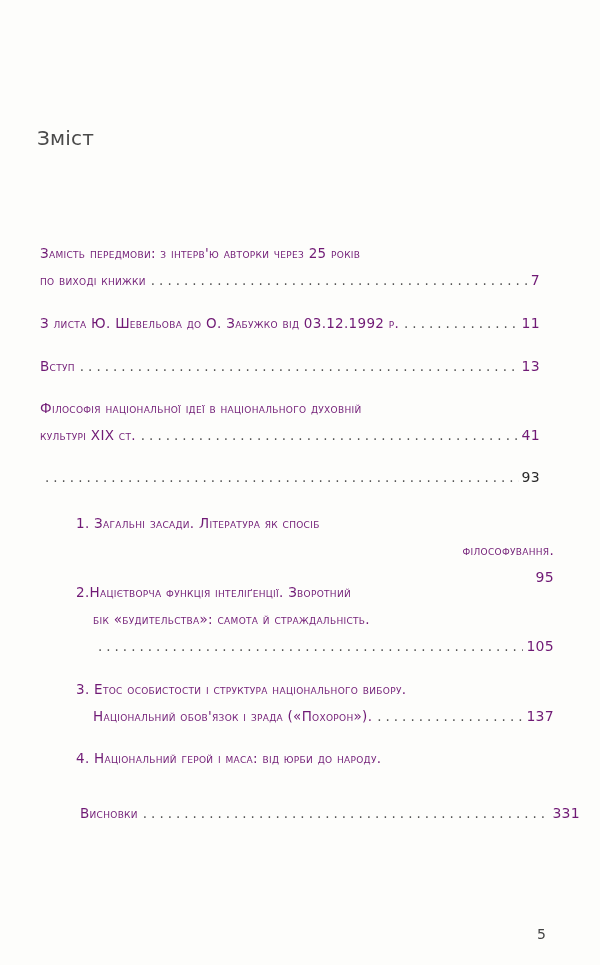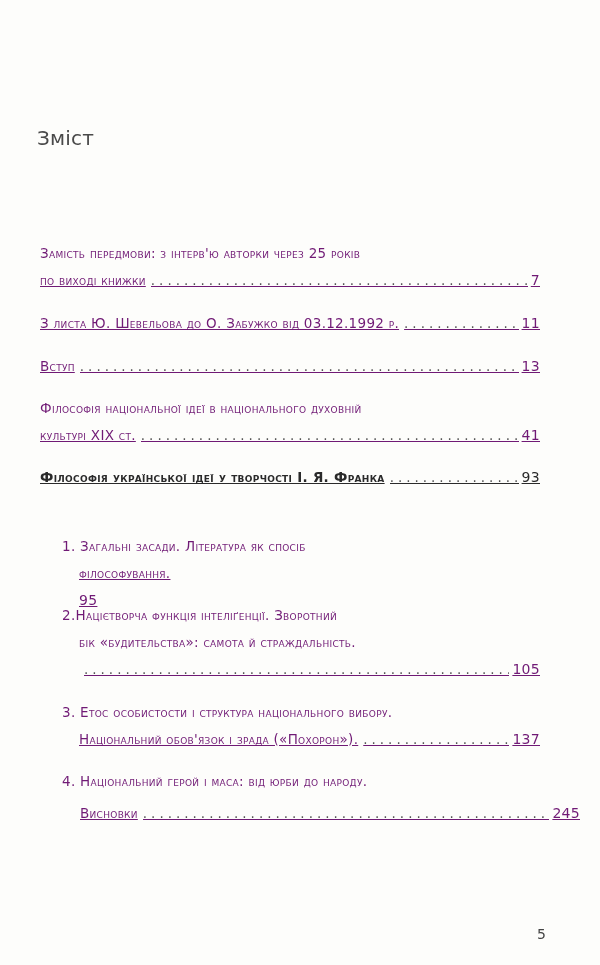--- a/index.html
+++ b/index.html
@@ -35,42 +35,40 @@
       position: absolute;
       left: 0;
       width: 500px;
       font-size: 13.5px;
       line-height: 27px;
       font-variant: small-caps;
       letter-spacing: 0.3px;
       color: #701a75;
     }
     .entry.sub {
-      left: 22px;
+      left: 36px;
       width: 478px;
-      margin-top: 23px;
     }
     .entry.bold {
       font-weight: bold;
       color: #2a2a2a;
     }
     .line {
       display: block;
       white-space: nowrap;
       height: 27px;
     }
     .line.cont {
       padding-left: 17px;
     }
     .leader-line {
       display: flex;
-      align-items: flex-start;
+      align-items: flex-end;
       white-space: nowrap;
       height: 27px;
-      text-decoration: underline;
     }
     .leader-line .txt {
       flex: 0 0 auto;
     }
     .leader-line .dots {
       flex: 1 1 auto;
       overflow: hidden;
       margin: 0 3px 0 5px;
       letter-spacing: 4px;
       color: #555;
@@ -130,21 +128,20 @@
     <span class="line">Філософія національної ідеї в національного духовній</span>
     <div class="leader-line">
       <span class="txt">культурі XIX ст.</span>
       <span class="dots"></span>
       <span class="pg">41</span>
     </div>
   </div>
 
   <div class="entry bold" style="top:224px;">
     <div class="leader-line">
-      <span class="txt">Філософія української ідеї у творчості І. Я. Франка</span>
       <span class="dots"></span>
       <span class="pg">93</span>
     </div>
   </div>
 
   <div class="entry sub" style="top:270px;">
     <span class="line">1. Загальні засади. Література як спосіб</span>
     <div class="leader-line" style="padding-left:17px;flex-direction:column;">
       <span class="txt">філософування.</span>
       <span class="dots"></span>
@@ -171,19 +168,19 @@
   </div>
 
   <div class="entry sub" style="top:505px;">
     <span class="line">4. Національний герой і маса: від юрби до народу.</span>
   </div>
 
   <div class="entry" style="top:560px;margin-left:40px;">
     <div class="leader-line">
       <span class="txt">Висновки</span>
       <span class="dots"></span>
-      <span class="pg">245</span>
+      <span class="pg">331</span>
     </div>
   </div>
 
 </div>
 
 <div class="page-number">5</div>
 
 </body></html>

